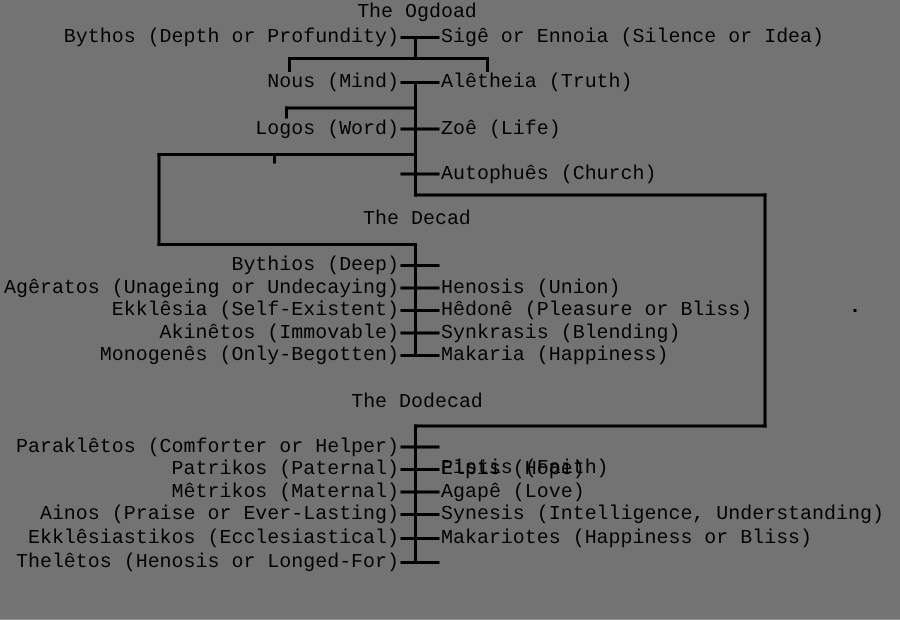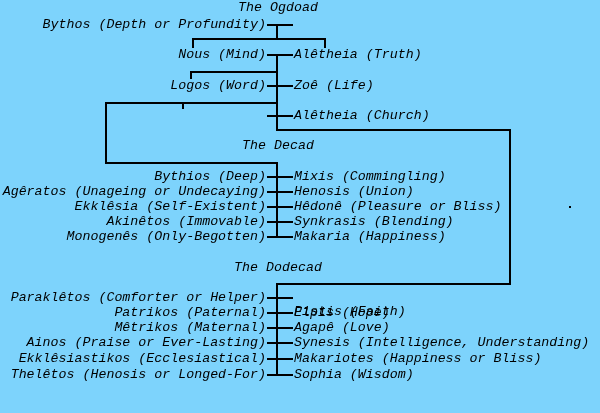--- a/index.html
+++ b/index.html
@@ -15,56 +15,55 @@
   }
   .t { position: absolute; line-height: 16px; white-space: nowrap; }
   .lt { right: 334px; text-align: right; }
   .rt { left: 294px; }
   .title { position: absolute; left: 0; width: 556px; text-align: center; line-height: 16px; white-space: nowrap; }
   .ln { position: absolute; background: #000000; }
 </style>
 </head>
 <body>
 
-<div class="stage" style="background: #7dd3fc; color: rgb(0, 0, 0); font-style: italic;">
+<div class="stage" style="background: #737373; color: rgb(0, 0, 0);">
 
   <div class="title" style="top:0px">The Ogdoad</div>
   <div class="title" style="top:138px">The Decad</div>
   <div class="title" style="top:260px">The Dodecad</div>
 
   <div class="t lt" style="top:17px">Bythos (Depth or Profundity)</div>
+  <div class="t rt" style="top:17px">Sigê or Ennoia (Silence or Idea)</div>
   <div class="t lt" style="top:47px">Nous (Mind)</div>
   <div class="t rt" style="top:47px">Alêtheia (Truth)</div>
   <div class="t lt" style="top:78px">Logos (Word)</div>
   <div class="t rt" style="top:78px">Zoê (Life)</div>
-  <div class="t rt" style="top:108px">Alêtheia (Church)</div>
+  <div class="t rt" style="top:108px">Autophuês (Church)</div>
 
   <div class="t lt" style="top:169px">Bythios (Deep)</div>
-  <div class="t rt" style="top:169px">Mixis (Commingling)</div>
   <div class="t lt" style="top:184px">Agêratos (Unageing or Undecaying)</div>
   <div class="t rt" style="top:184px">Henosis (Union)</div>
   <div class="t lt" style="top:199px">Ekklêsia (Self-Existent)</div>
   <div class="t rt" style="top:199px">Hêdonê (Pleasure or Bliss)</div>
   <div class="t lt" style="top:214px">Akinêtos (Immovable)</div>
   <div class="t rt" style="top:214px">Synkrasis (Blending)</div>
   <div class="t lt" style="top:229px">Monogenês (Only-Begotten)</div>
   <div class="t rt" style="top:229px">Makaria (Happiness)</div>
 
   <div class="t lt" style="top:290px">Paraklêtos (Comforter or Helper)</div>
   <div class="t rt" style="top:304px">Pistis (Faith)</div>
   <div class="t lt" style="top:305px">Patrikos (Paternal)</div>
   <div class="t rt" style="top:305px">Elpis (Hope)</div>
   <div class="t lt" style="top:320px">Mêtrikos (Maternal)</div>
   <div class="t rt" style="top:320px">Agapê (Love)</div>
   <div class="t lt" style="top:335px">Ainos (Praise or Ever-Lasting)</div>
   <div class="t rt" style="top:335px">Synesis (Intelligence, Understanding)</div>
   <div class="t lt" style="top:351px">Ekklêsiastikos (Ecclesiastical)</div>
   <div class="t rt" style="top:351px">Makariotes (Happiness or Bliss)</div>
   <div class="t lt" style="top:367px">Thelêtos (Henosis or Longed-For)</div>
-  <div class="t rt" style="top:367px">Sophia (Wisdom)</div>
 
   <div class="ln" style="left: 267px; top: 24px; width: 26px; height: 2px; background: rgb(0, 0, 0);"></div>
   <div class="ln" style="left: 267px; top: 54px; width: 26px; height: 2px; background: rgb(0, 0, 0);"></div>
   <div class="ln" style="left: 267px; top: 85px; width: 26px; height: 2px; background: rgb(0, 0, 0);"></div>
   <div class="ln" style="left: 267px; top: 115px; width: 26px; height: 2px; background: rgb(0, 0, 0);"></div>
 
   <div class="ln" style="left: 267px; top: 176px; width: 26px; height: 2px; background: rgb(0, 0, 0);"></div>
   <div class="ln" style="left: 267px; top: 191px; width: 26px; height: 2px; background: rgb(0, 0, 0);"></div>
   <div class="ln" style="left: 267px; top: 206px; width: 26px; height: 2px; background: rgb(0, 0, 0);"></div>
   <div class="ln" style="left: 267px; top: 221px; width: 26px; height: 2px; background: rgb(0, 0, 0);"></div>

